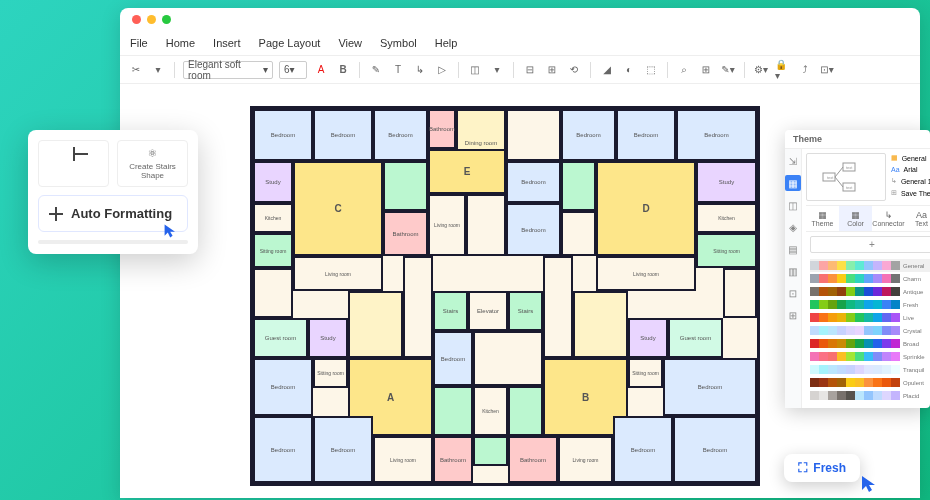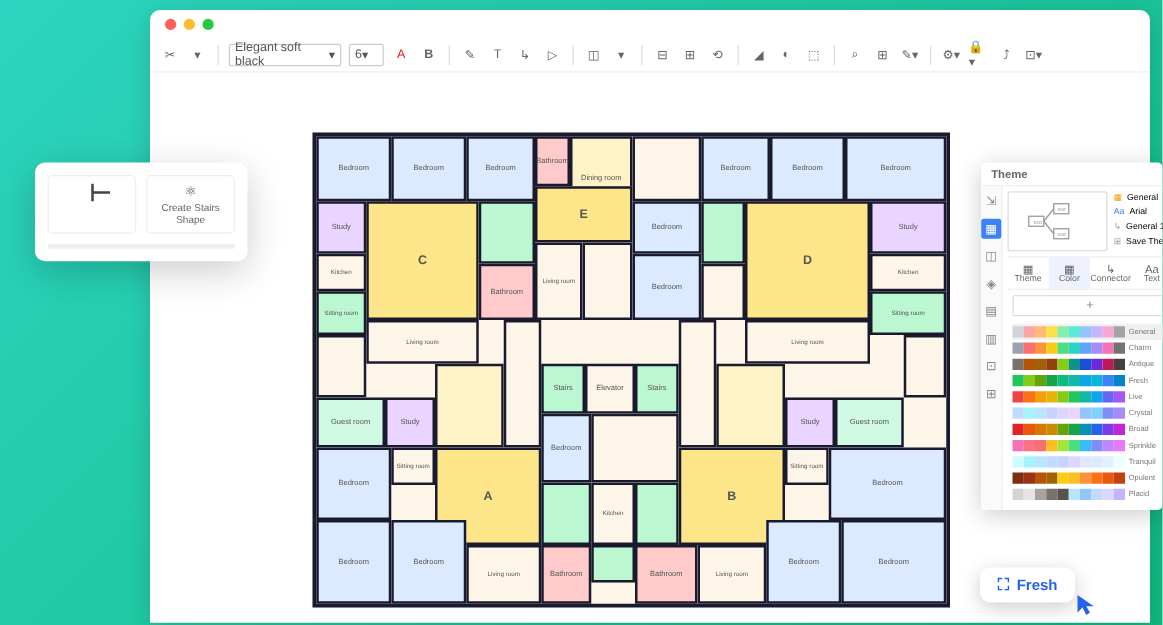--- a/index.html
+++ b/index.html
@@ -51,25 +51,34 @@
 </style>
 </head>
 <body>
 
 <div class="app">
   <div class="titlebar">
     <div class="dot r"></div>
     <div class="dot y"></div>
     <div class="dot g"></div>
   </div>
+  <div class="menubar">
+    <span>File</span>
+    <span>Home</span>
+    <span>Insert</span>
+    <span>Page Layout</span>
+    <span>View</span>
+    <span>Symbol</span>
+    <span>Help</span>
+  </div>
   <div class="toolbar">
     <div class="tbtn">✂</div>
     <div class="tbtn">▾</div>
     <div class="tsep"></div>
-    <div class="tsel" style="width:90px"><span>Elegant soft black</span> ▾</div>
+    <div class="tsel" style="width:90px"><span>Elegant soft room</span> ▾</div>
     <div class="tsel" style="width:28px"><span>6</span> ▾</div>
     <div class="tbtn" style="color:#e11">A</div>
     <div class="tbtn">
         <b>B</b>
       </div>
     <div class="tsep"></div>
     <div class="tbtn">✎</div>
     <div class="tbtn">T</div>
     <div class="tbtn">↳</div>
     <div class="tbtn">▷</div>
@@ -170,20 +179,27 @@
 
 <div class="autofmt">
   <div class="autofmt-top">
     <div class="af-btn">
         <span class="sparkle"></span>
       </div>
     <div class="af-btn">
         <span style="font-size:11px">⚛</span>
         <span>Create Stairs Shape</span>
       </div>
+  </div>
+  <div class="af-main">
+    <span class="sparkle"></span>
+    <span>Auto Formatting</span>
+    <svg class="cursor-blue" style="position:absolute;right:8px;bottom:-8px" viewBox="0 0 20 20">
+        <path d="M2 2 L2 16 L6 12 L9 18 L12 16 L9 11 L15 11 Z" fill="#2563eb"></path>
+      </svg>
   </div>
   <div class="af-bar"></div>
 </div>
 
 <div class="theme">
   <div class="theme-h">Theme</div>
   <div class="theme-body">
     <div class="vicons">
       <div class="vicon">⇲</div>
       <div class="vicon act">▦</div>

